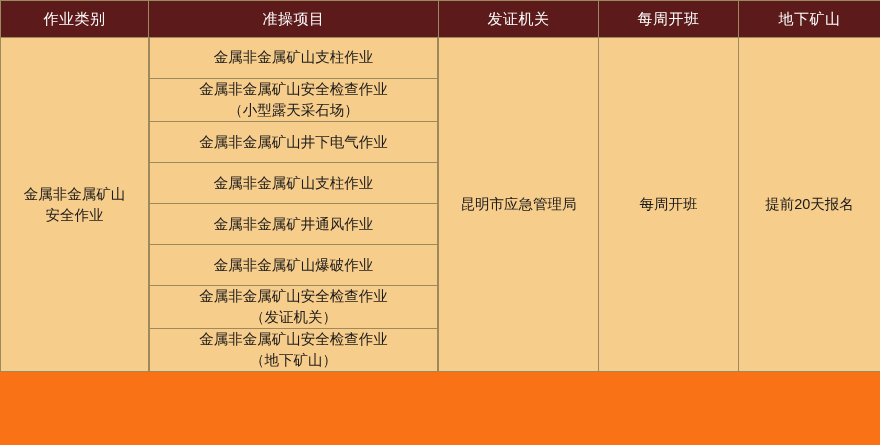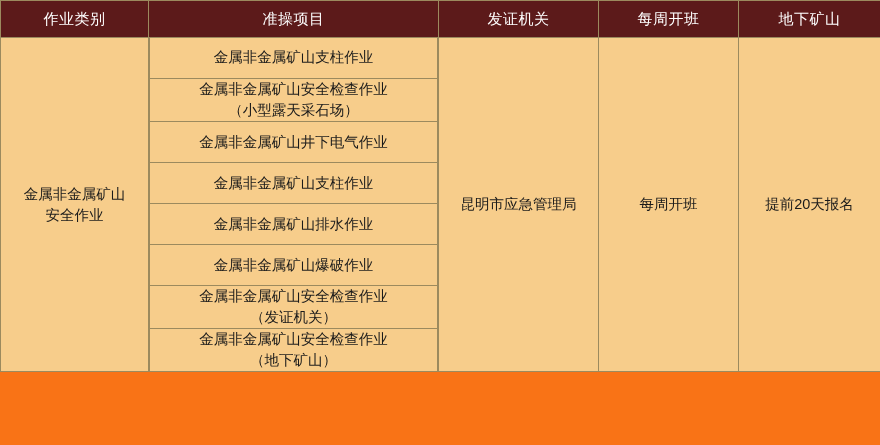--- a/index.html
+++ b/index.html
@@ -122,21 +122,21 @@
                   <span>金属非金属矿山井下电气作业</span>
                 </td>
               </tr>
               <tr class="item-row">
                 <td class="item-cell">
                   <span>金属非金属矿山支柱作业</span>
                 </td>
               </tr>
               <tr class="item-row">
                 <td class="item-cell">
-                  <span>金属非金属矿山排水作业</span>
+                  <span>金属非金属矿井通风作业</span>
                 </td>
               </tr>
               <tr class="item-row">
                 <td class="item-cell">
                   <span>金属非金属矿山爆破作业</span>
                 </td>
               </tr>
               <tr class="item-row">
                 <td class="item-cell">
                   <span>金属非金属矿山安全检查作业</span>

